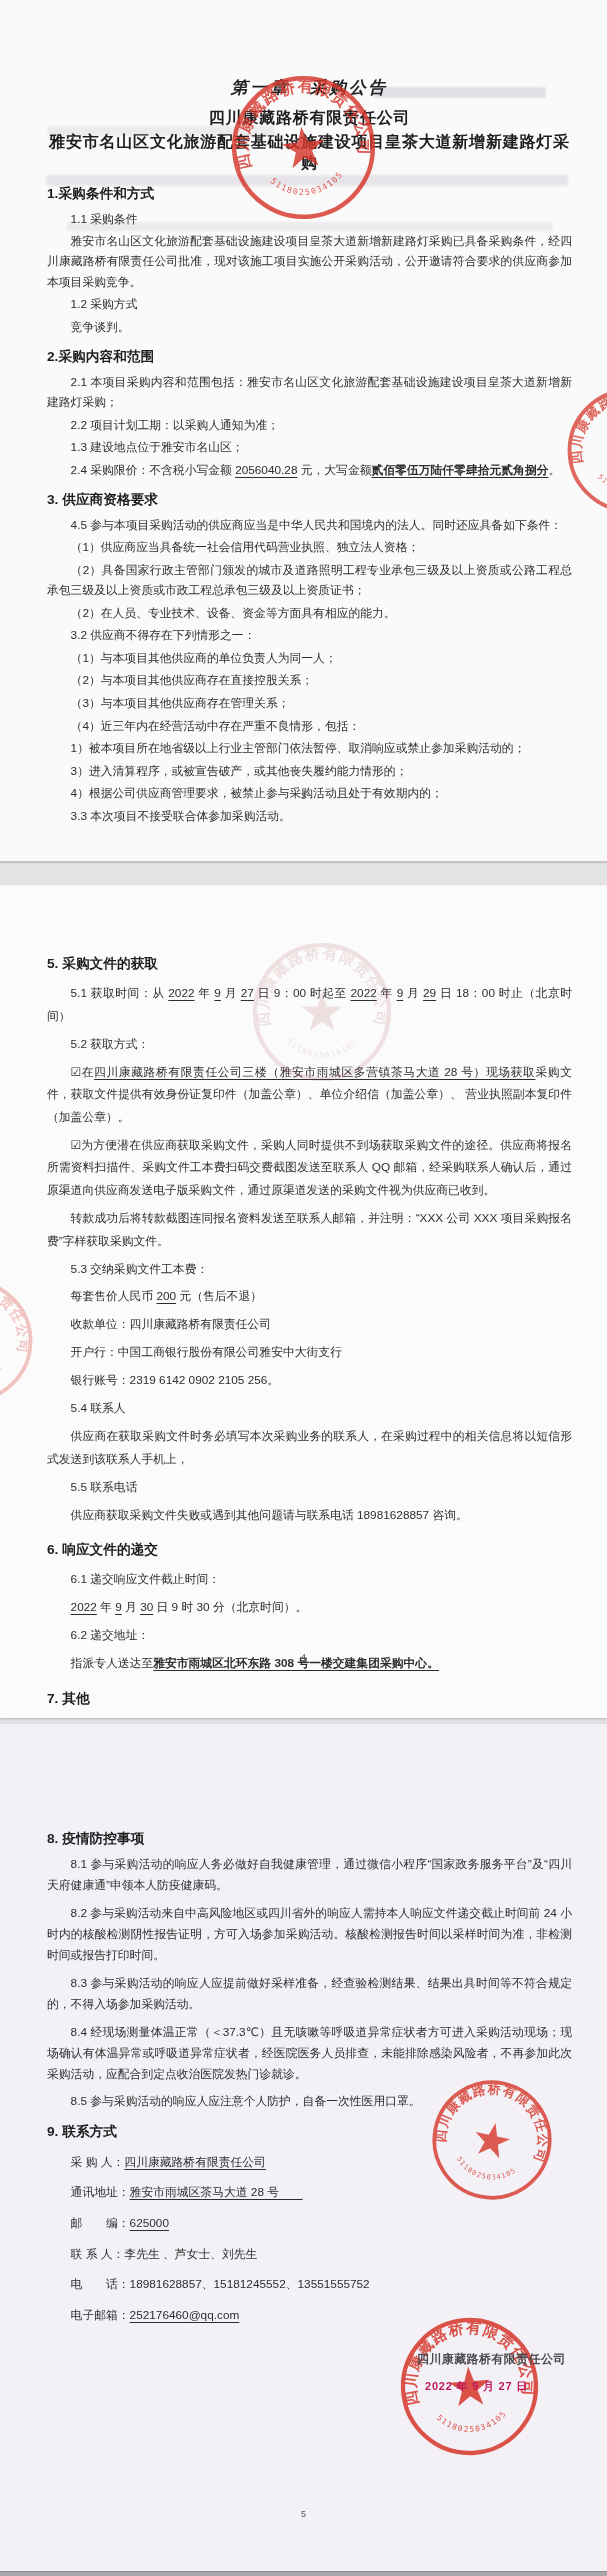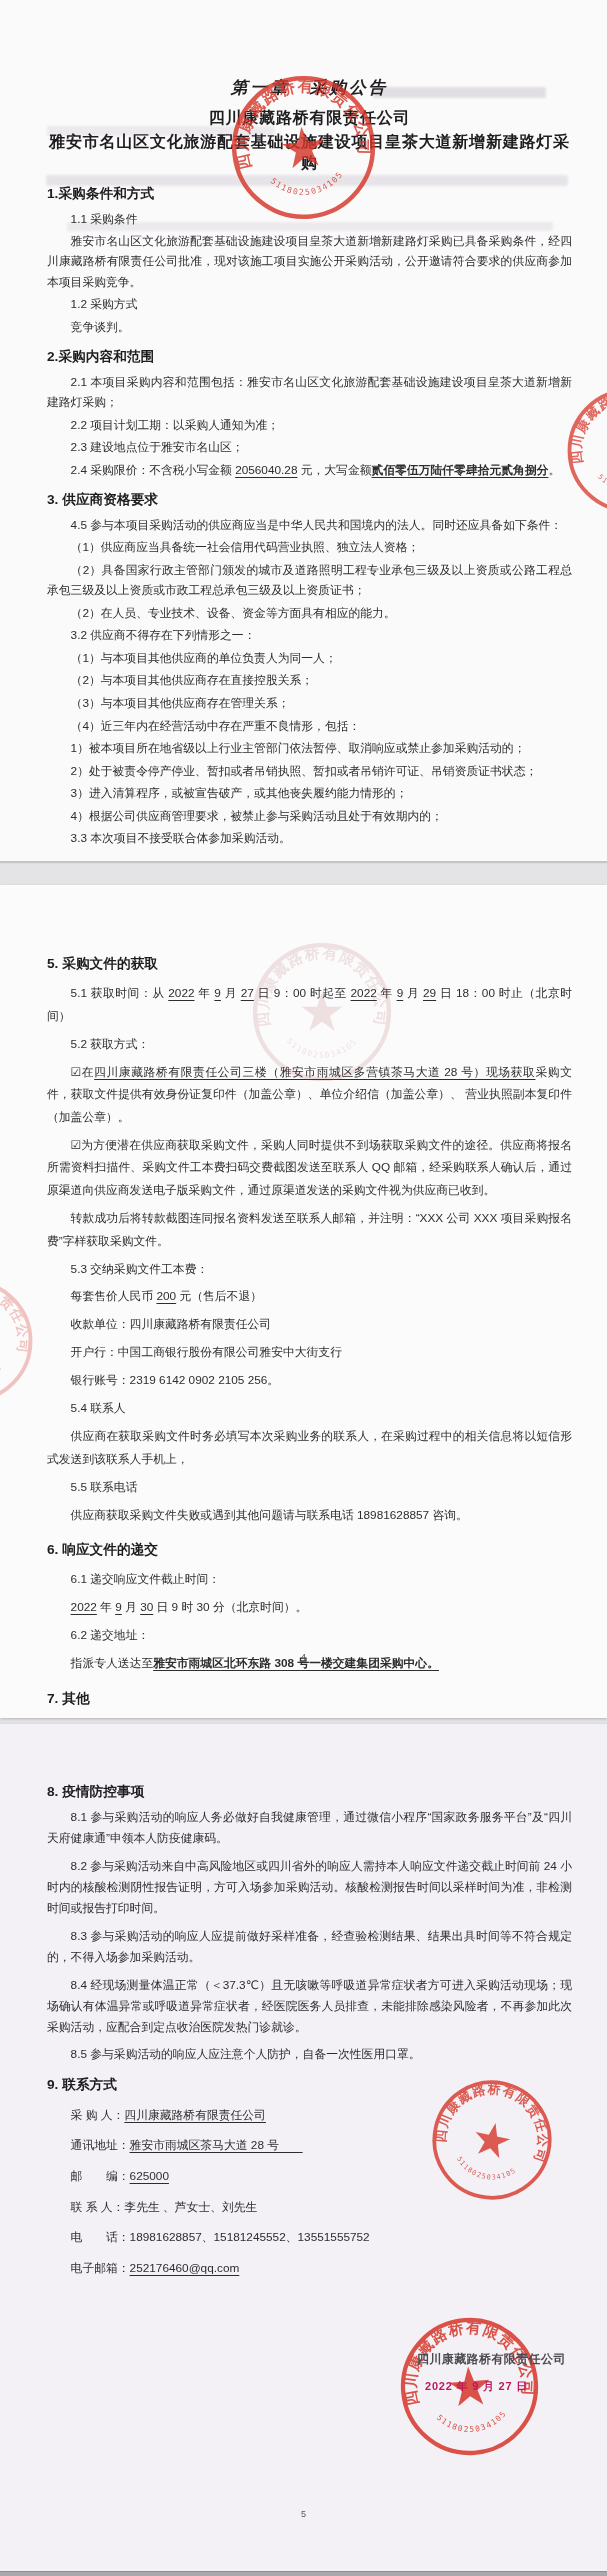--- a/index.html
+++ b/index.html
@@ -11,21 +11,21 @@
   }
   .page{position:absolute;left:0;width:607px;box-shadow:0 0.8px 3px rgba(60,55,65,.35);overflow:hidden;}
   .pg1{top:0;height:861px;background:#fbfafb;}
   .pg2{top:885px;height:833px;background:#fcfbfc;}
   .pg3{top:1724px;height:847px;background:#f4f1f6;}
   .bottom-band{position:absolute;left:0;top:2571px;width:607px;height:5.3px;background:#a9a7ab;border-top:0.8px solid #8f8d91;}
   .gap1-shadow{position:absolute;left:0;top:861px;width:607px;height:2.3px;background:#c5c4c7;}
   .content{position:relative;padding:0 35px 0 47px;}
   .pg1 .content{padding-top:76px;}
   .pg2 .content{padding-top:55px;}
-  .pg3 .content{padding-top:48px;}
+  .pg3 .content{padding-top:48px;margin-top:47px;}
 
   .blk{position:relative;z-index:3;}
   .chapter{text-align:center;font-size:16.7px;font-weight:bold;letter-spacing:3px;margin:0 0 9px;color:#1f1d1f;font-style:italic;}
   .title{text-align:center;font-size:16px;font-weight:bold;margin:1.5px 0 3px;color:#1f1d1f;letter-spacing:0.8px;}
   .h{font-size:13.7px;font-weight:bold;margin:10.6px 0 6px;color:#1f1d1f;}
   .pg2 .h{margin:15px 0 9px;}
   .p{font-size:11.8px;line-height:1.72;text-indent:2em;text-align:justify;margin:2.3px 0;}
   .pg2 .p{line-height:1.92;margin:5.3px 0;}
   .pg3 .p{line-height:1.78;margin:6.8px 0;}
   .kv{font-size:11.8px;line-height:1.7;text-indent:2em;margin:10.6px 0;}
@@ -74,34 +74,33 @@
         <div class="blk title"><span>四川康藏路桥有限责任公司</span></div>
         <div class="blk title"><span>雅安市名山区文化旅游配套基础设施建设项目皇茶大道新增新建路灯采购</span></div>
         <div class="blk h"><span>1.采购条件和方式</span></div>
         <div class="blk p"><span>1.1 采购条件</span></div>
         <div class="blk p"><span>雅安市名山区文化旅游配套基础设施建设项目皇茶大道新增新建路灯采购已具备采购条件，经四川康藏路桥有限责任公司批准，现对该施工项目实施公开采购活动，公开邀请符合要求的供应商参加本项目采购竞争。</span></div>
         <div class="blk p"><span>1.2 采购方式</span></div>
         <div class="blk p"><span>竞争谈判。</span></div>
         <div class="blk h"><span>2.采购内容和范围</span></div>
         <div class="blk p"><span>2.1 本项目采购内容和范围包括：雅安市名山区文化旅游配套基础设施建设项目皇茶大道新增新建路灯采购；</span></div>
         <div class="blk p"><span>2.2 项目计划工期：以采购人通知为准；</span></div>
-        <div class="blk p"><span>2.3 建设地点位于雅安市名山区；</span></div>
+        <div class="blk p"><span>1.3 建设地点位于雅安市名山区；</span></div>
         <div class="blk p"><span>2.4 采购限价：不含税小写金额 </span><span class="u">2056040.28</span><span> 元，大写金额</span><span class="u b">贰佰零伍万陆仟零肆拾元贰角捌分</span><span>。</span></div>
         <div class="blk h"><span>3. 供应商资格要求</span></div>
         <div class="blk p"><span>4.5 参与本项目采购活动的供应商应当是中华人民共和国境内的法人。同时还应具备如下条件：</span></div>
         <div class="blk p"><span>（1）供应商应当具备统一社会信用代码营业执照、独立法人资格；</span></div>
         <div class="blk p"><span>（2）具备国家行政主管部门颁发的城市及道路照明工程专业承包三级及以上资质或公路工程总承包三级及以上资质或市政工程总承包三级及以上资质证书；</span></div>
         <div class="blk p"><span>（2）在人员、专业技术、设备、资金等方面具有相应的能力。</span></div>
         <div class="blk p"><span>3.2 供应商不得存在下列情形之一：</span></div>
         <div class="blk p"><span>（1）与本项目其他供应商的单位负责人为同一人；</span></div>
         <div class="blk p"><span>（2）与本项目其他供应商存在直接控股关系；</span></div>
         <div class="blk p"><span>（3）与本项目其他供应商存在管理关系；</span></div>
         <div class="blk p"><span>（4）近三年内在经营活动中存在严重不良情形，包括：</span></div>
         <div class="blk p"><span>1）被本项目所在地省级以上行业主管部门依法暂停、取消响应或禁止参加采购活动的；</span></div>
-        <div class="blk p"><span>2）处于被责令停产停业、暂扣或者吊销执照、暂扣或者吊销许可证、吊销资质证书状态；</span></div>
         <div class="blk p"><span>3）进入清算程序，或被宣告破产，或其他丧失履约能力情形的；</span></div>
         <div class="blk p"><span>4）根据公司供应商管理要求，被禁止参与采购活动且处于有效期内的；</span></div>
         <div class="blk p"><span>3.3 本次项目不接受联合体参加采购活动。</span></div>
         <div class="blk h"></div>
       </div>
   </div>
 
   <div class="page pg2">
     <div class="content">
         <div class="blk h"><span>5. 采购文件的获取</span></div>

